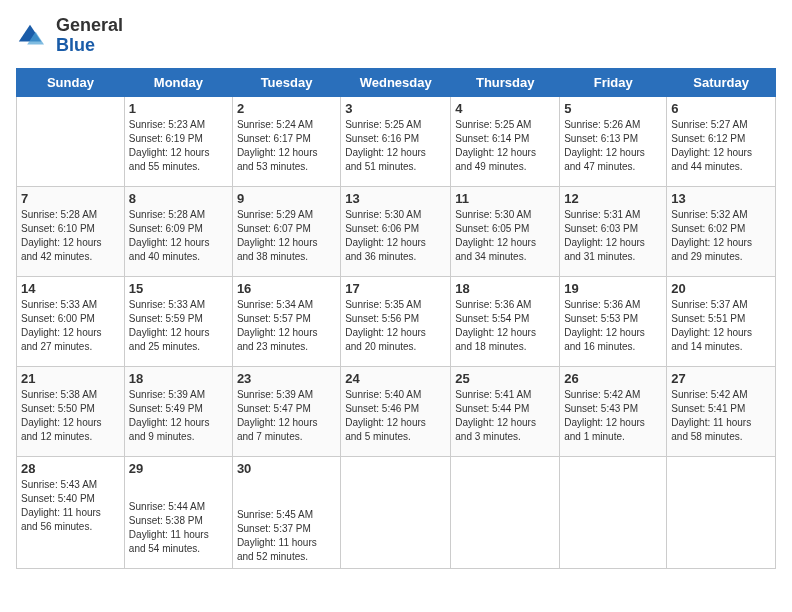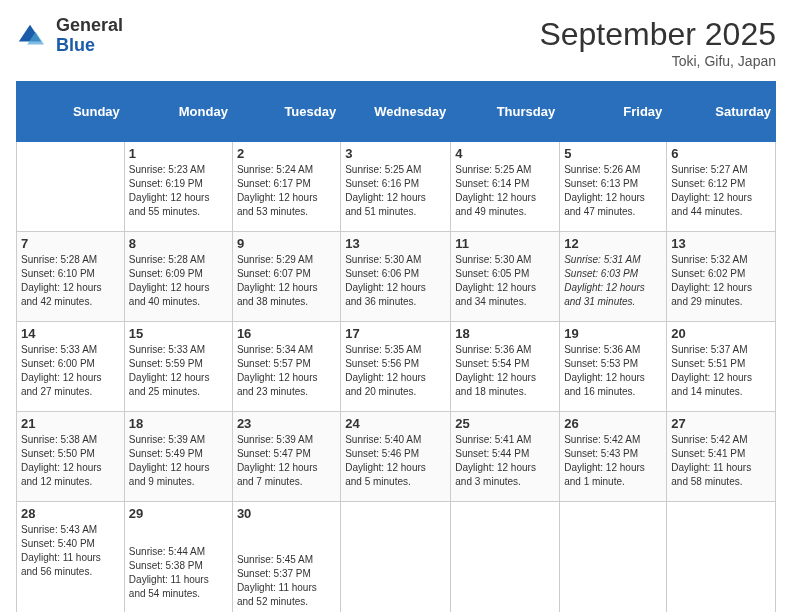--- a/index.html
+++ b/index.html
@@ -45,22 +45,22 @@
       color: #555;
     }
     table {
       width: 100%;
       border-collapse: collapse;
       font-size: 11px;
     }
     thead th {
       background-color: #2a6fbb;
       color: #fff;
-      padding: 22px 4px;
-      text-align: right;
+      padding: 6px 4px;
+      text-align: center;
       font-size: 13px;
       font-weight: bold;
       border: 1px solid #2a6fbb;
     }
     tbody td {
       border: 1px solid #ccc;
       vertical-align: top;
       padding: 4px;
       width: 113px;
       height: 90px;
@@ -94,24 +94,20 @@
   <div class="logo">
     <svg class="logo-icon" viewBox="0 0 40 40">
       <polygon points="20,4 36,28 4,28" fill="#1a5ca8"></polygon>
       <polygon points="28,14 40,32 16,32" fill="#4a9fd4" opacity="0.7"></polygon>
     </svg>
     <div class="logo-text">
       <span class="logo-general">General</span><br>
       <span class="logo-blue">Blue</span>
     </div>
   </div>
-  <div class="title-block">
-    <div class="month-title">September 2025</div>
-    <div class="subtitle">Toki, Gifu, Japan</div>
-  </div>
 </div>
 
 <table>
   <thead>
     <tr>
     <th>Sunday</th>
         <th>Monday</th>
         <th>Tuesday</th>
         <th>Wednesday</th>
         <th>Thursday</th>
@@ -196,21 +192,21 @@
         </td>
         <td>
           <span class="day-number">11</span>
           <div class="day-info" style="white-space: pre-line;">Sunrise: 5:30 AM
 Sunset: 6:05 PM
 Daylight: 12 hours
 and 34 minutes.</div>
         </td>
         <td>
           <span class="day-number">12</span>
-          <div class="day-info" style="white-space: pre-line; font-style: italic;">Sunrise: 5:31 AM
+          <div class="day-info" style="white-space: pre-line;">Sunrise: 5:31 AM
 Sunset: 6:03 PM
 Daylight: 12 hours
 and 31 minutes.</div>
         </td>
         <td>
           <span class="day-number">13</span>
           <div class="day-info" style="white-space: pre-line;">Sunrise: 5:32 AM
 Sunset: 6:02 PM
 Daylight: 12 hours
 and 29 minutes.</div>

